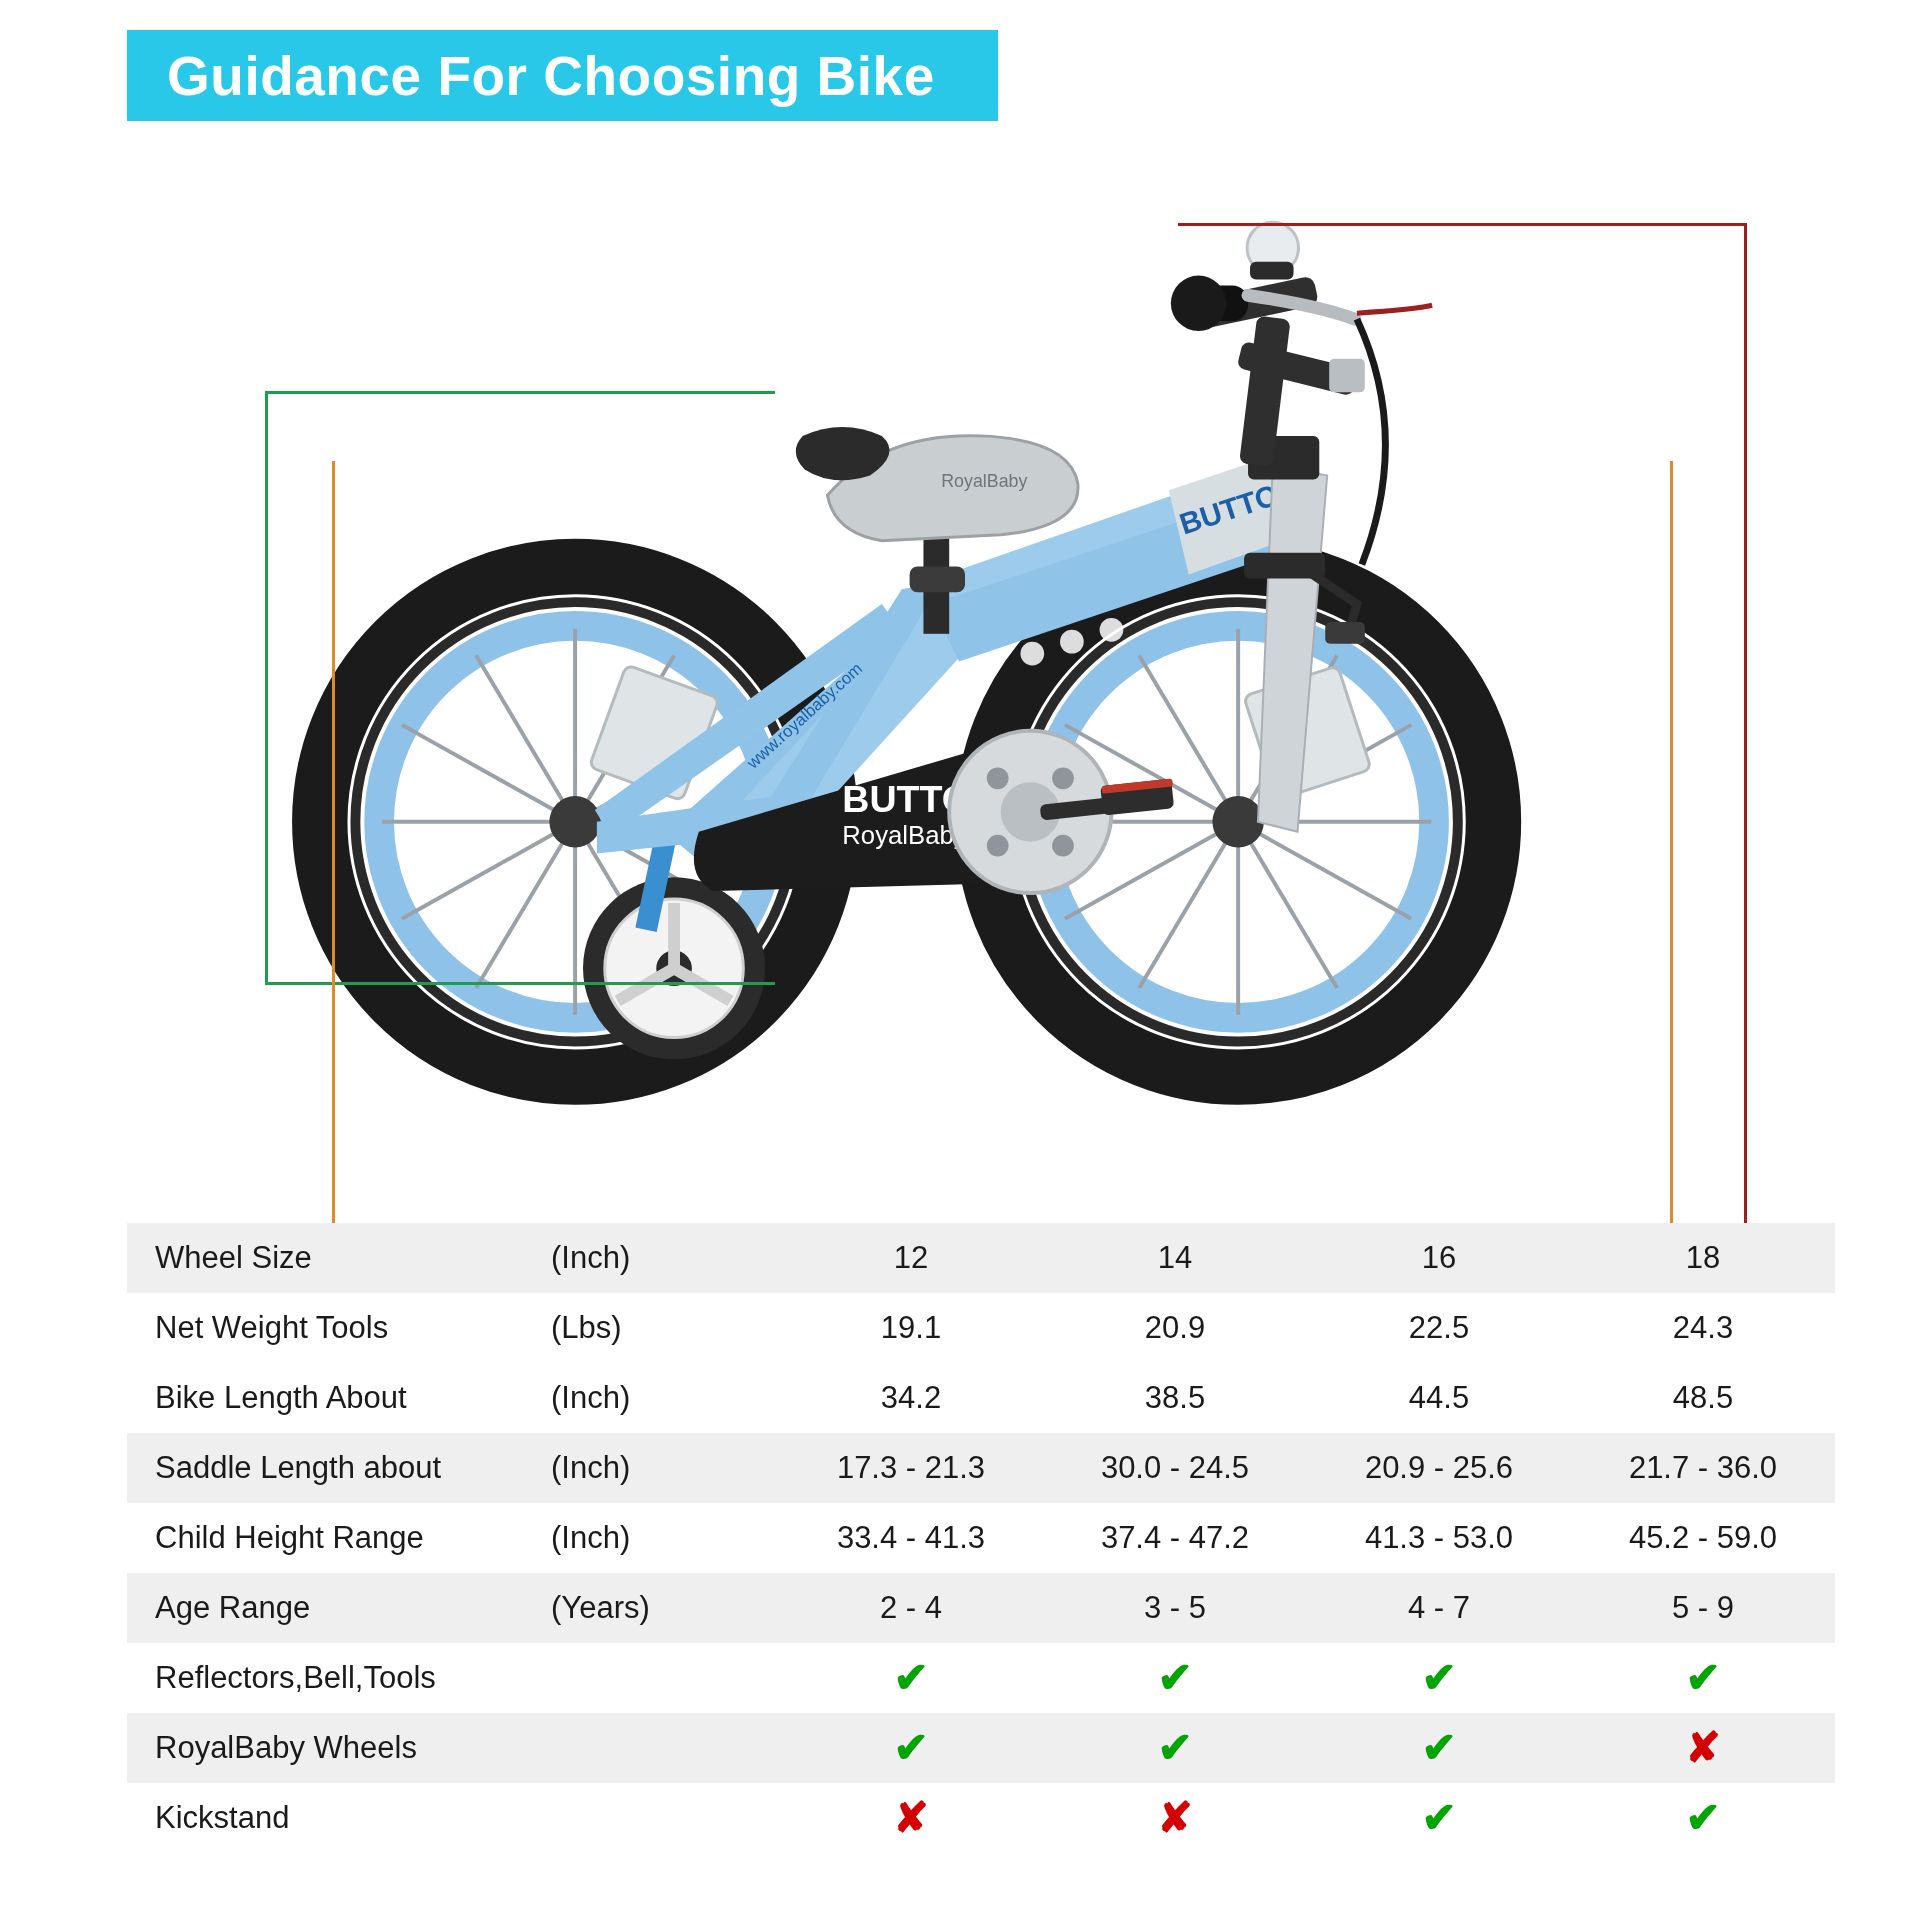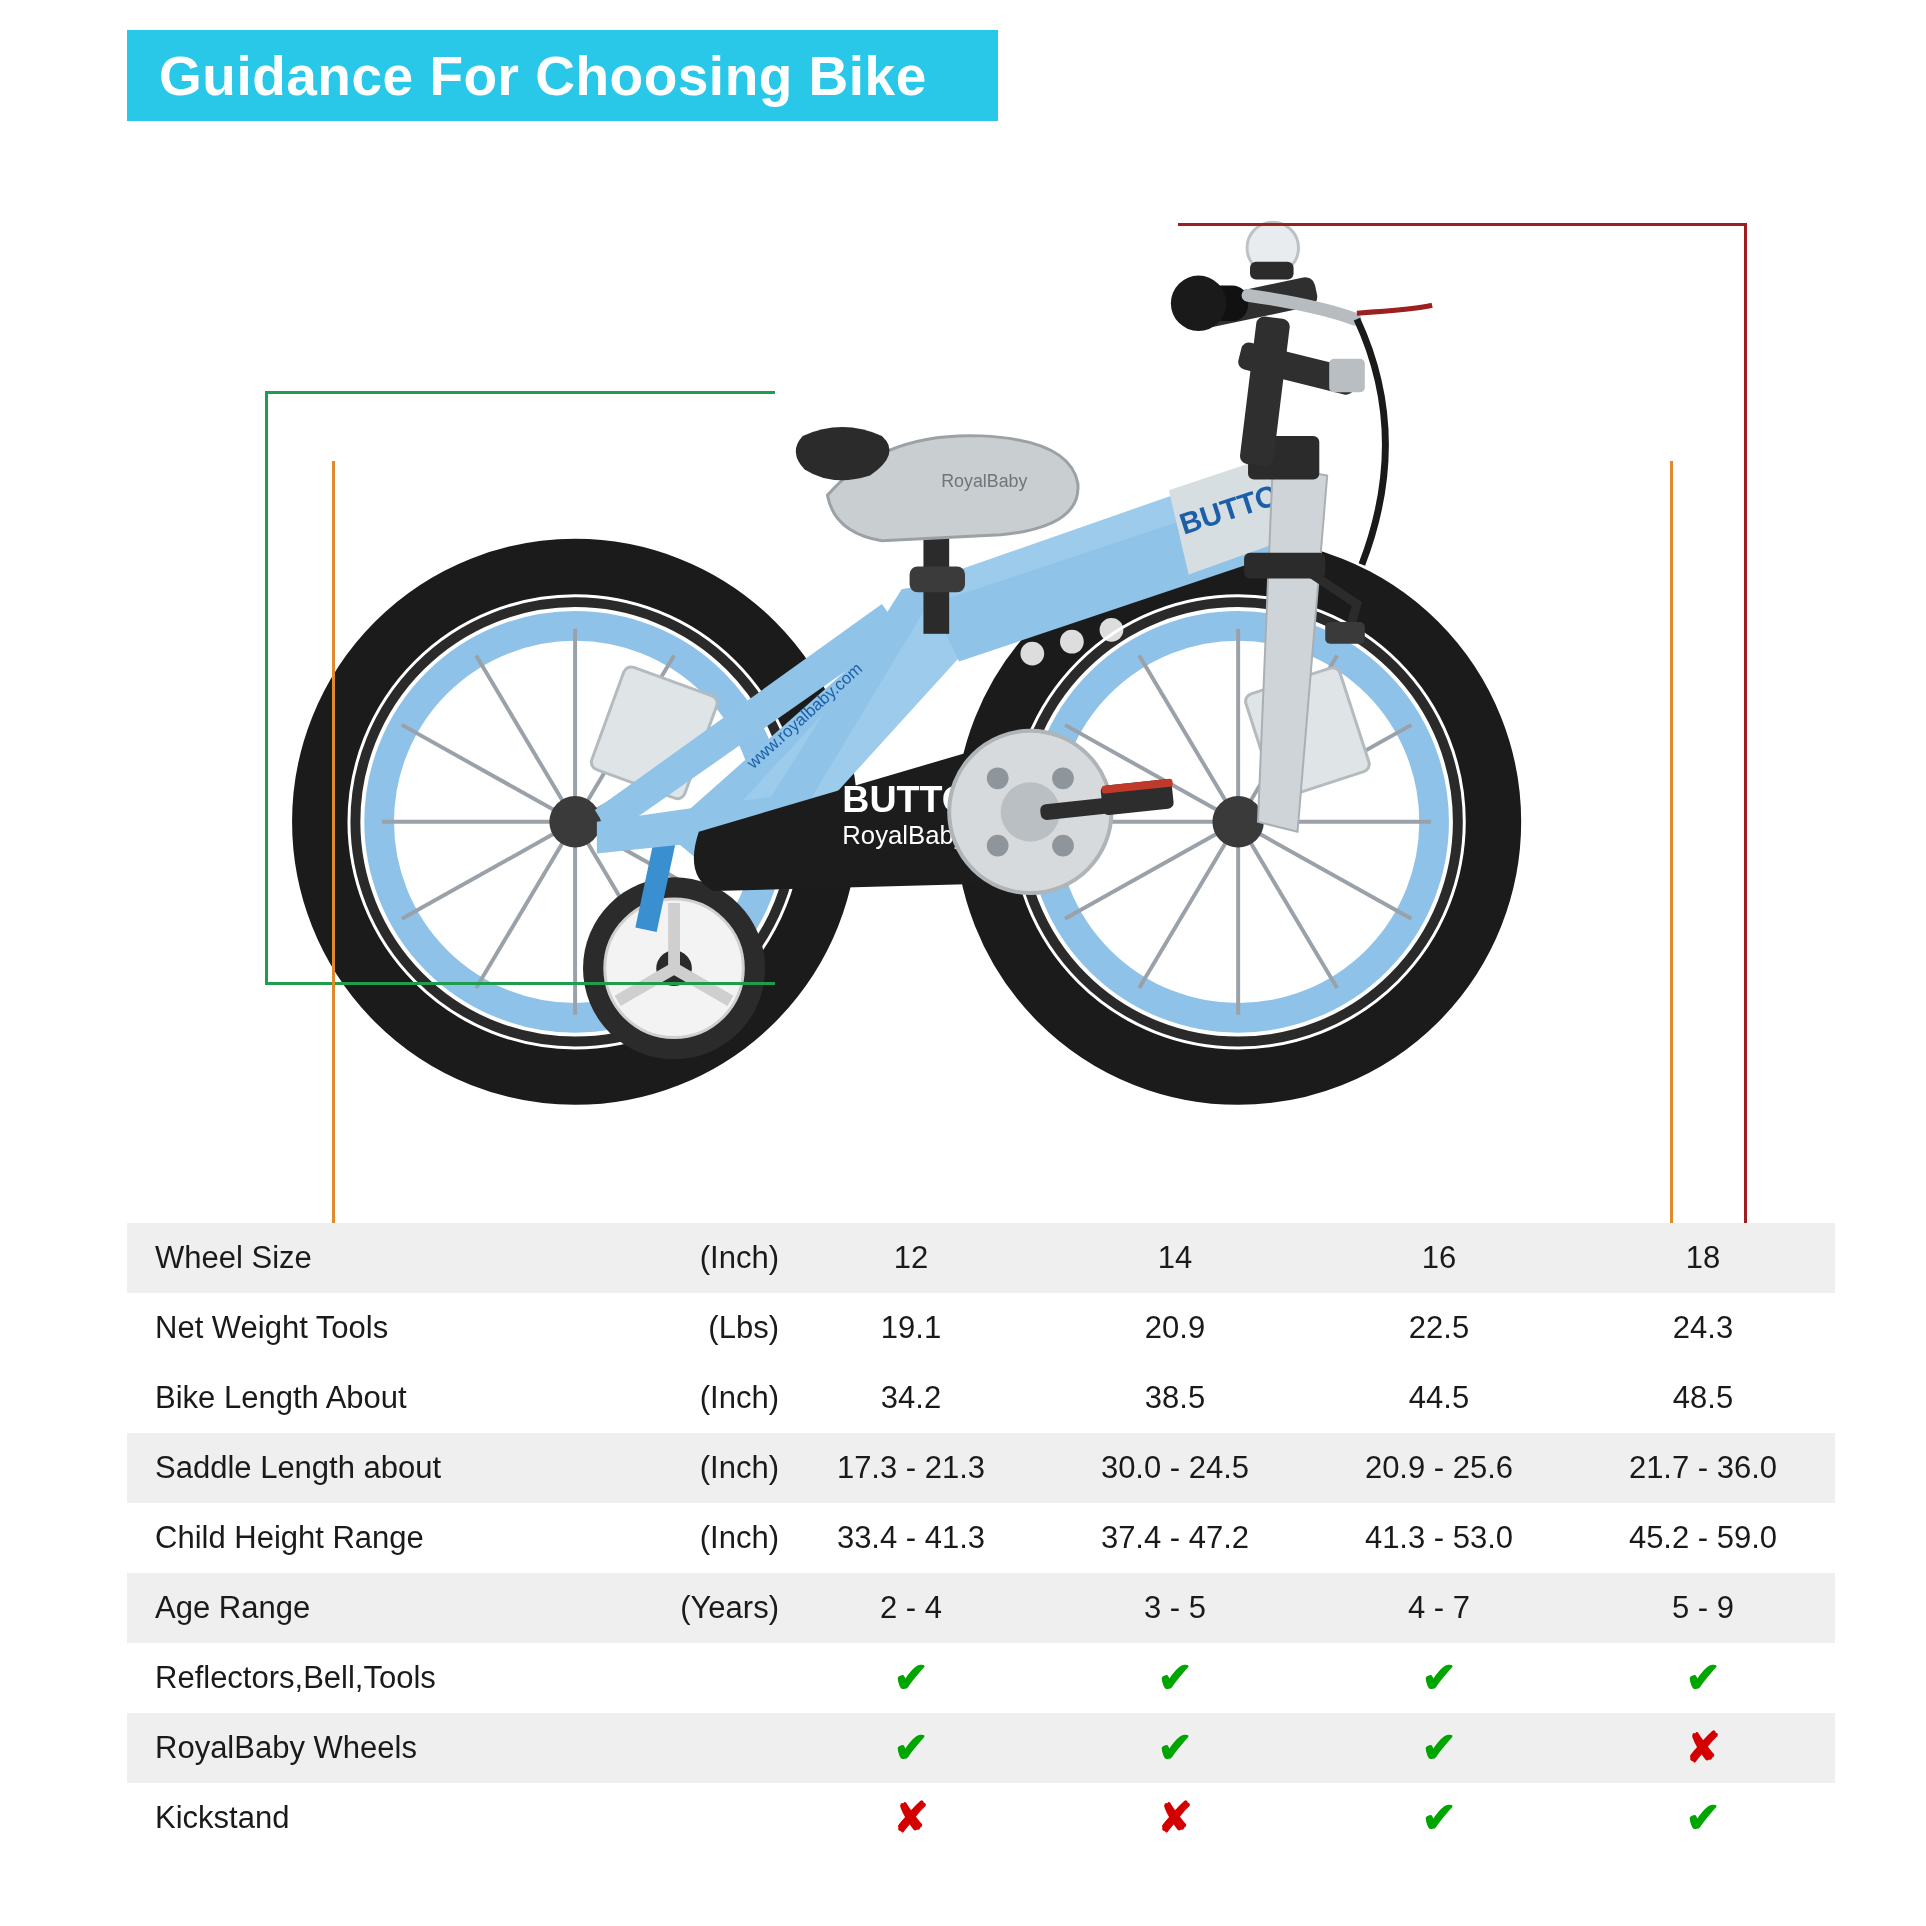--- a/index.html
+++ b/index.html
@@ -29,21 +29,21 @@
     height: 91px;
     background: #29c8e8;
     display: flex;
     align-items: center;
   }
   .title-banner .title-text {
     color: #ffffff;
     font-size: 55px;
     font-weight: bold;
     letter-spacing: 0.5px;
-    padding-left: 32px;
+    padding-left: 40px;
     white-space: nowrap;
   }
 
   
   .photo-area {
     position: absolute;
     left: 0;
     top: 119px;
     width: 1927px;
     height: 1079px;
@@ -115,21 +115,21 @@
     padding: 0;
     vertical-align: middle;
   }
   .c-label {
     width: 396px;
     padding-left: 28px !important;
     text-align: left;
   }
   .c-unit {
     width: 228px;
-    text-align: right;
+    text-align: left;
   }
   .c-val {
     width: 264px;
     text-align: center;
   }
   .lbl-red { color: #d61f1f; }
   .lbl-orange { color: #e2761f; }
   .lbl-green { color: #1f9d4e; }
 
   .mark {

